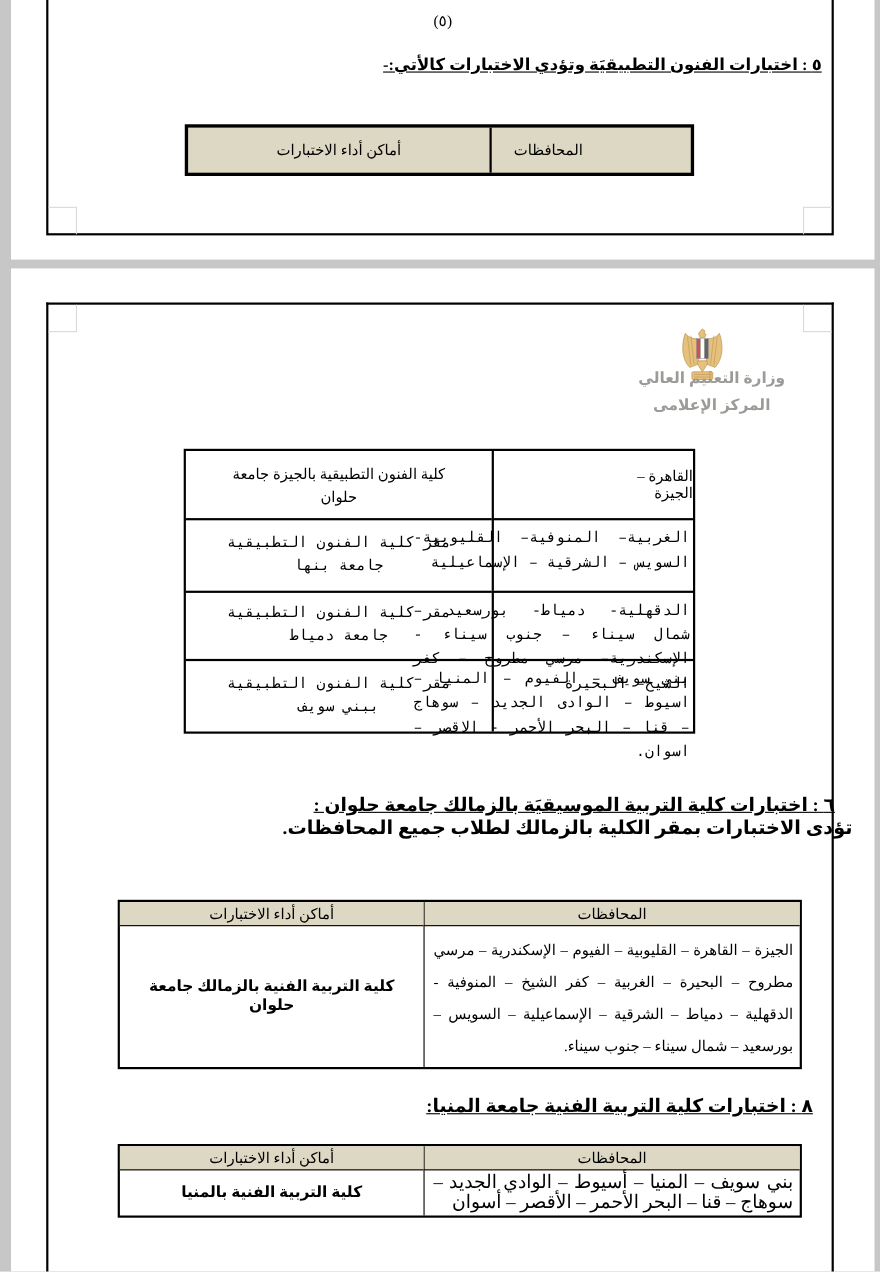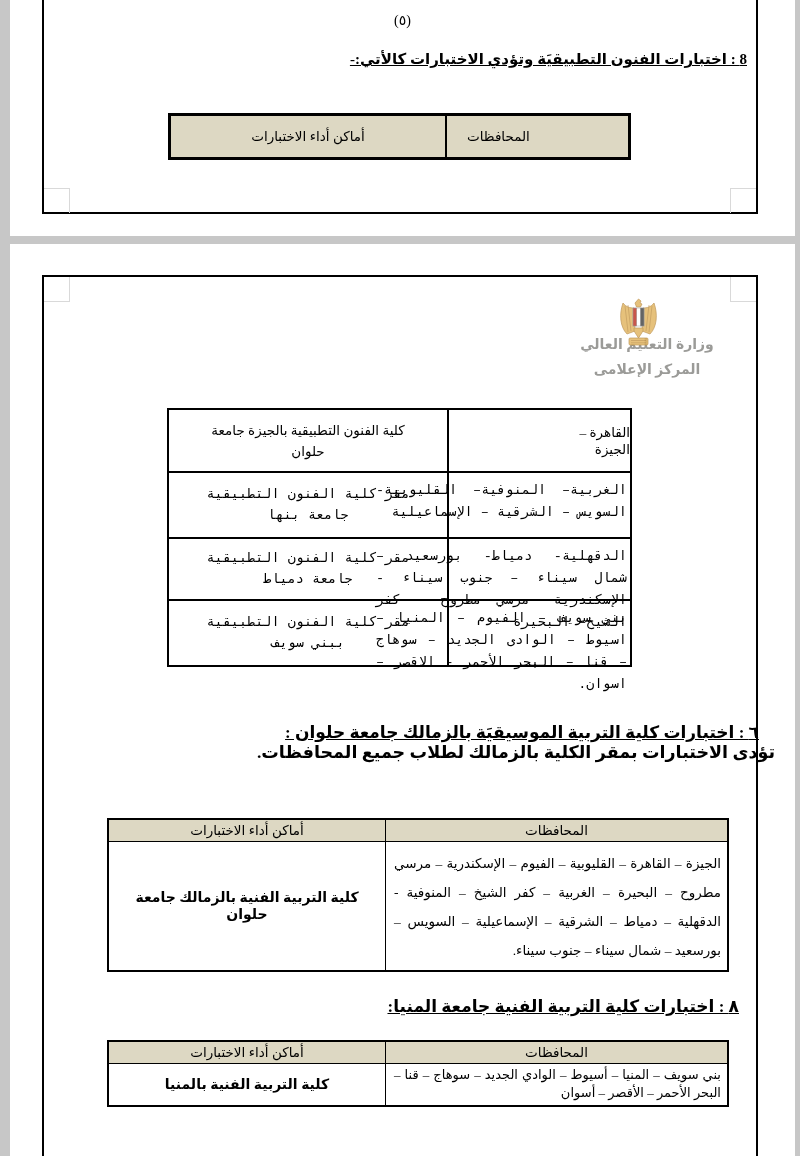--- a/index.html
+++ b/index.html
@@ -55,37 +55,37 @@
   .st{position:absolute;left:97px;width:622px;box-sizing:border-box;border:2px solid #000;
       display:grid;grid-template-columns:342px 1fr;direction:rtl;font-size:13.5px;}
   .t7{top:574px;grid-template-rows:22px 128px;}
   .t8{top:796px;grid-template-rows:22px 41px;}
   .st .hdr{background:#ddd8c3;border-bottom:1px solid #000;display:flex;
            align-items:center;justify-content:center;}
   .st .gcol{border-left:1px solid #000;box-sizing:border-box;}
   .st .locbody{display:flex;align-items:center;justify-content:center;
                font-weight:bold;font-size:14px;text-align:center;padding:0 20px;}
   .t7 .govbody{padding:7px 6px 0 8px;text-align:justify;line-height:29px;}
-  .t8 .govbody{padding:2px 6px 0 8px;text-align:justify;line-height:18px;font-size:13px;}
+  .t8 .govbody{padding:2px 6px 0 8px;text-align:justify;line-height:18px;font-size:17px;}
   
   .lh-text{position:absolute;left:537px;top:88px;width:200px;text-align:center;
            direction:rtl;color:#9b9b98;font-weight:bold;font-size:14px;line-height:25px;}
   .lh-logo{position:absolute;left:606px;top:54px;width:45px;height:51px;opacity:.85;}
 </style>
 </head>
 <body>
 
 <div class="page page1">
   <div class="tbound tb1"></div>
   <div class="cmark cm-bl" style="left:34px;top:188px;"></div>
   <div class="cmark cm-br" style="left:720px;top:188px;"></div>
 
   <div class="pagenum">(٥)</div>
 
-  <div class="heading h5">8 : اختبارات الفنون التطبيقيَة وتؤدي الاختبارات كالأتي:-</div>
+  <div class="heading h5">٥ : اختبارات الفنون التطبيقيَة وتؤدي الاختبارات كالأتي:-</div>
 
   <div class="t1">
     <div class="gov">المحافظات</div>
     <div class="loc">أماكن أداء الاختبارات</div>
   </div>
 </div>
 
 <div class="page page2">
   <div class="tbound tb2"></div>
   <div class="cmark cm-tl" style="left:34px;top:33px;"></div>

